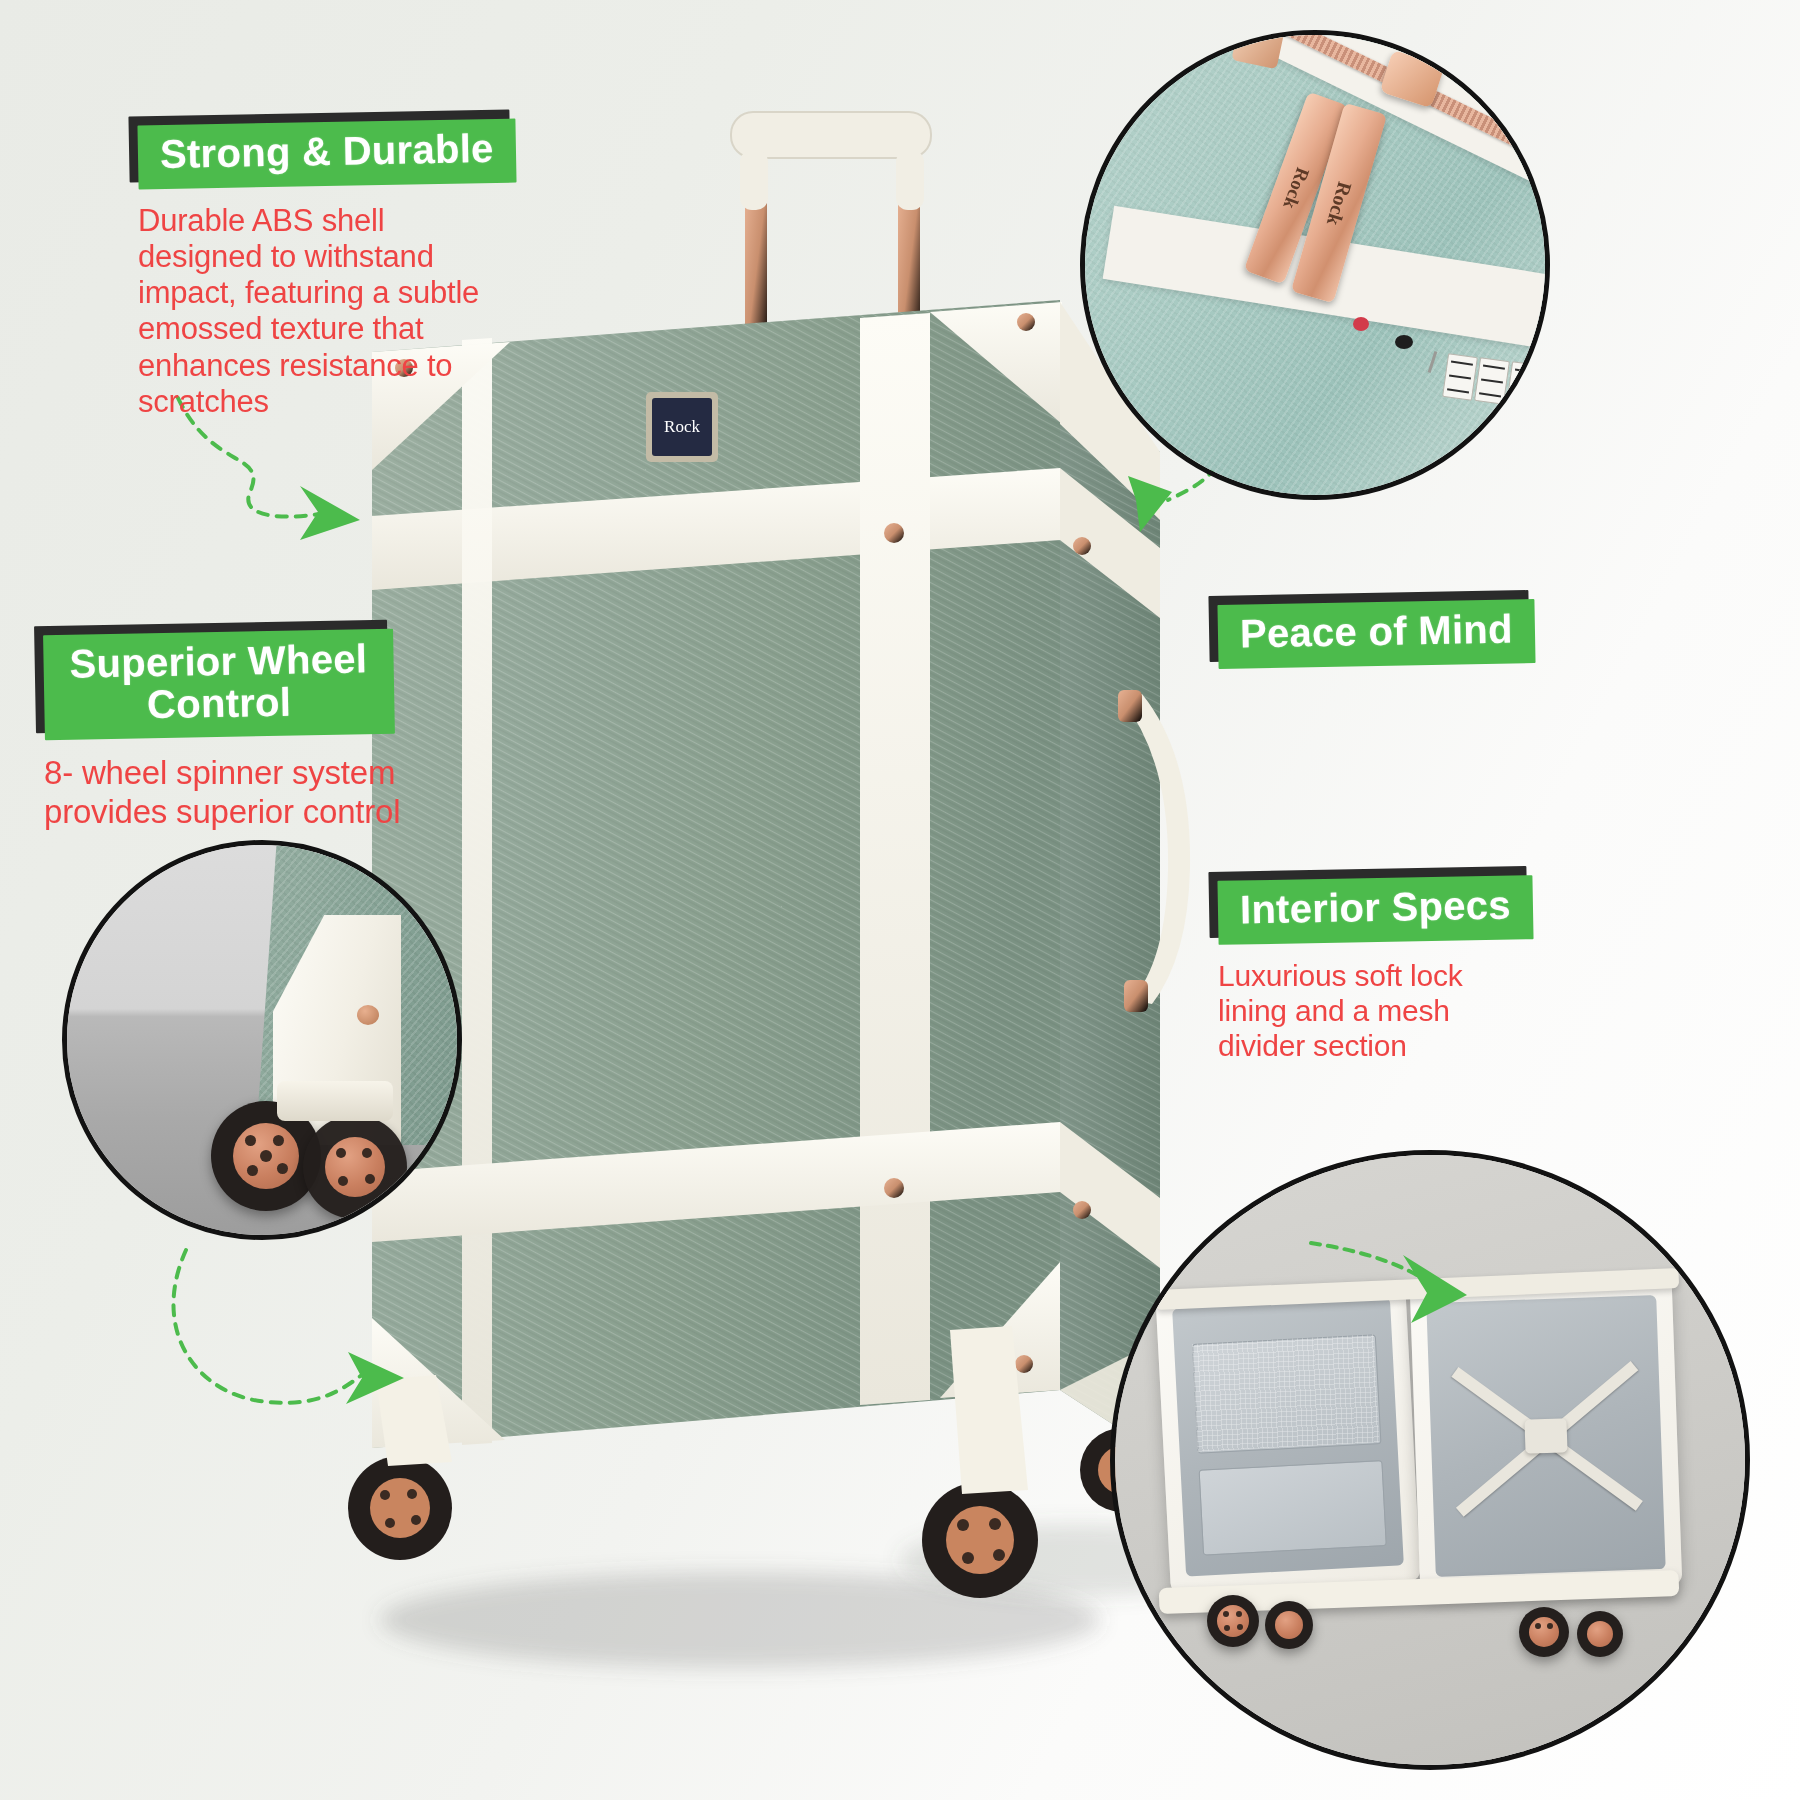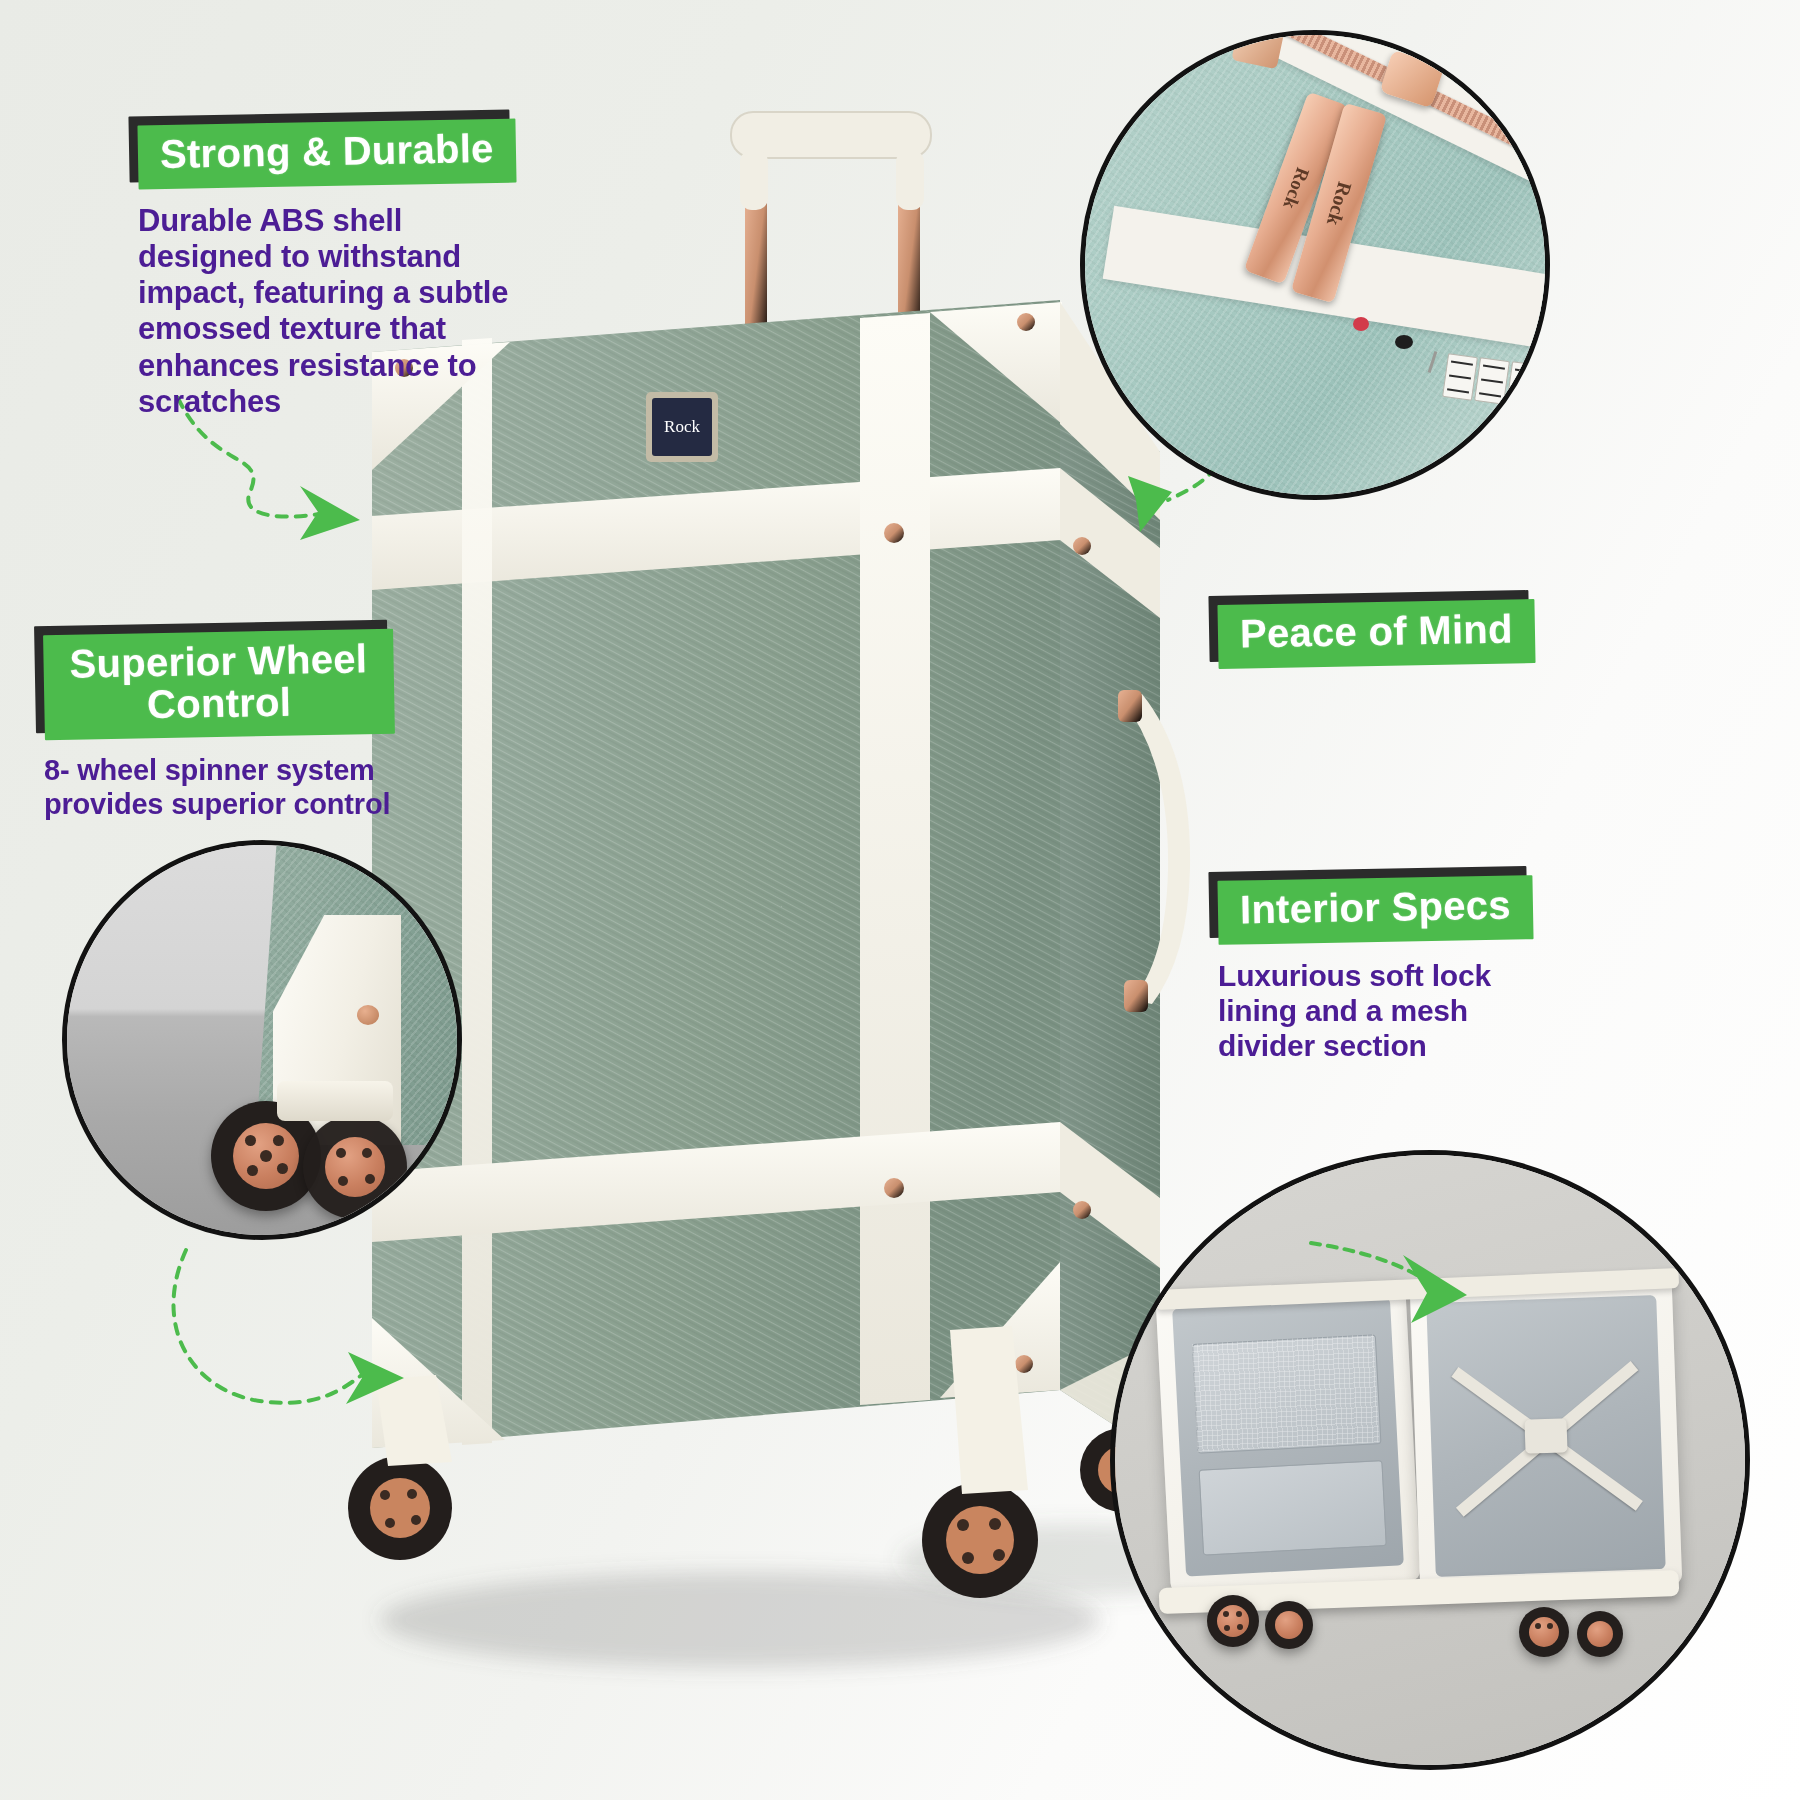--- a/index.html
+++ b/index.html
@@ -19,21 +19,21 @@
   }
   .cal-green{
     position:relative;background:#4cbb4c;transform:rotate(-1.05deg);
     padding:9px 22px 13px 22px;border-radius:1px;
   }
   .cal-green .t{
     color:#ffffff;font-weight:bold;letter-spacing:.3px;line-height:1.04;
     text-shadow:0 0 2px rgba(255,255,255,.35);white-space:pre-line;
   }
   .cal-body{
-    margin-top:17px;color:#4c1d95;font-weight:bold;line-height:1.17;
+    margin-top:17px;color:#ef4444;font-weight:normal;line-height:1.17;
     white-space:pre-line;letter-spacing:-.2px;
   }
 
   
   .inset{position:absolute;border-radius:50%;overflow:hidden;
          border:5px solid #121212;box-sizing:border-box;}
   .inset .inner{position:absolute;inset:0;overflow:hidden;}
 
   
   #lock-inset .bg{position:absolute;inset:-10%;
@@ -353,21 +353,21 @@
   </div>
 
   <div class="callout" style="left:44px;top:632px;width:400px;">
     <div class="cal-bar">
       <div class="cal-shadow"></div>
       <div class="cal-green" style="padding:9px 26px 13px 26px;">
         <div class="t" style="font-size:40px;text-align:center;">Superior Wheel
 Control</div>
       </div>
     </div>
-    <div class="cal-body" style="font-size:29px;">8- wheel spinner system
+    <div class="cal-body" style="font-size:33px;">8- wheel spinner system
 provides superior control</div>
   </div>
 
   <div class="callout" style="left:1218px;top:602px;width:400px;">
     <div class="cal-bar">
       <div class="cal-shadow"></div>
       <div class="cal-green">
         <div class="t" style="font-size:40px;">Peace of Mind</div>
       </div>
     </div>

